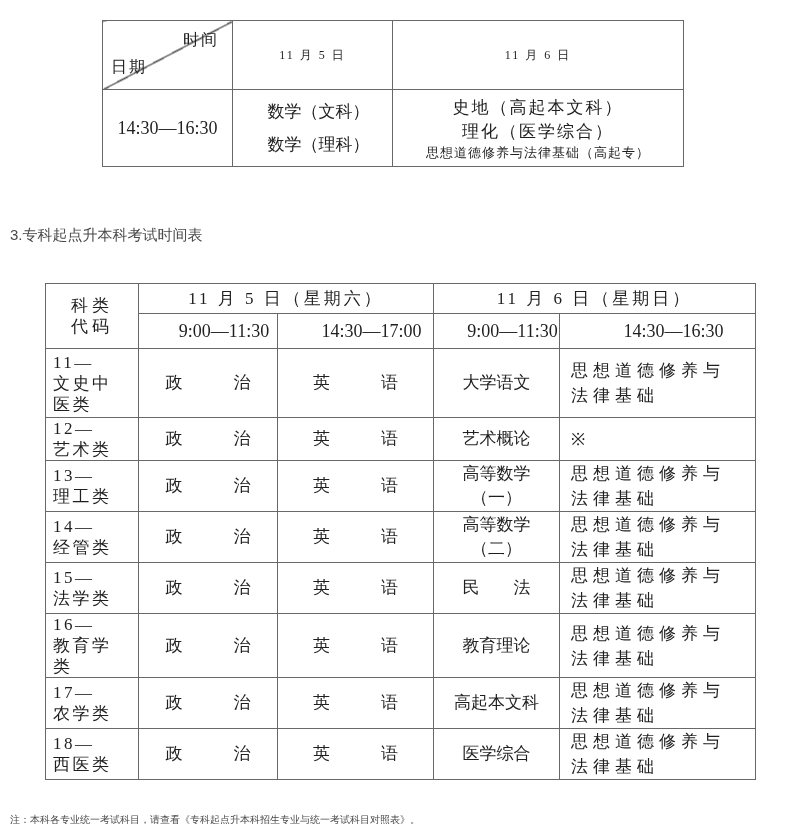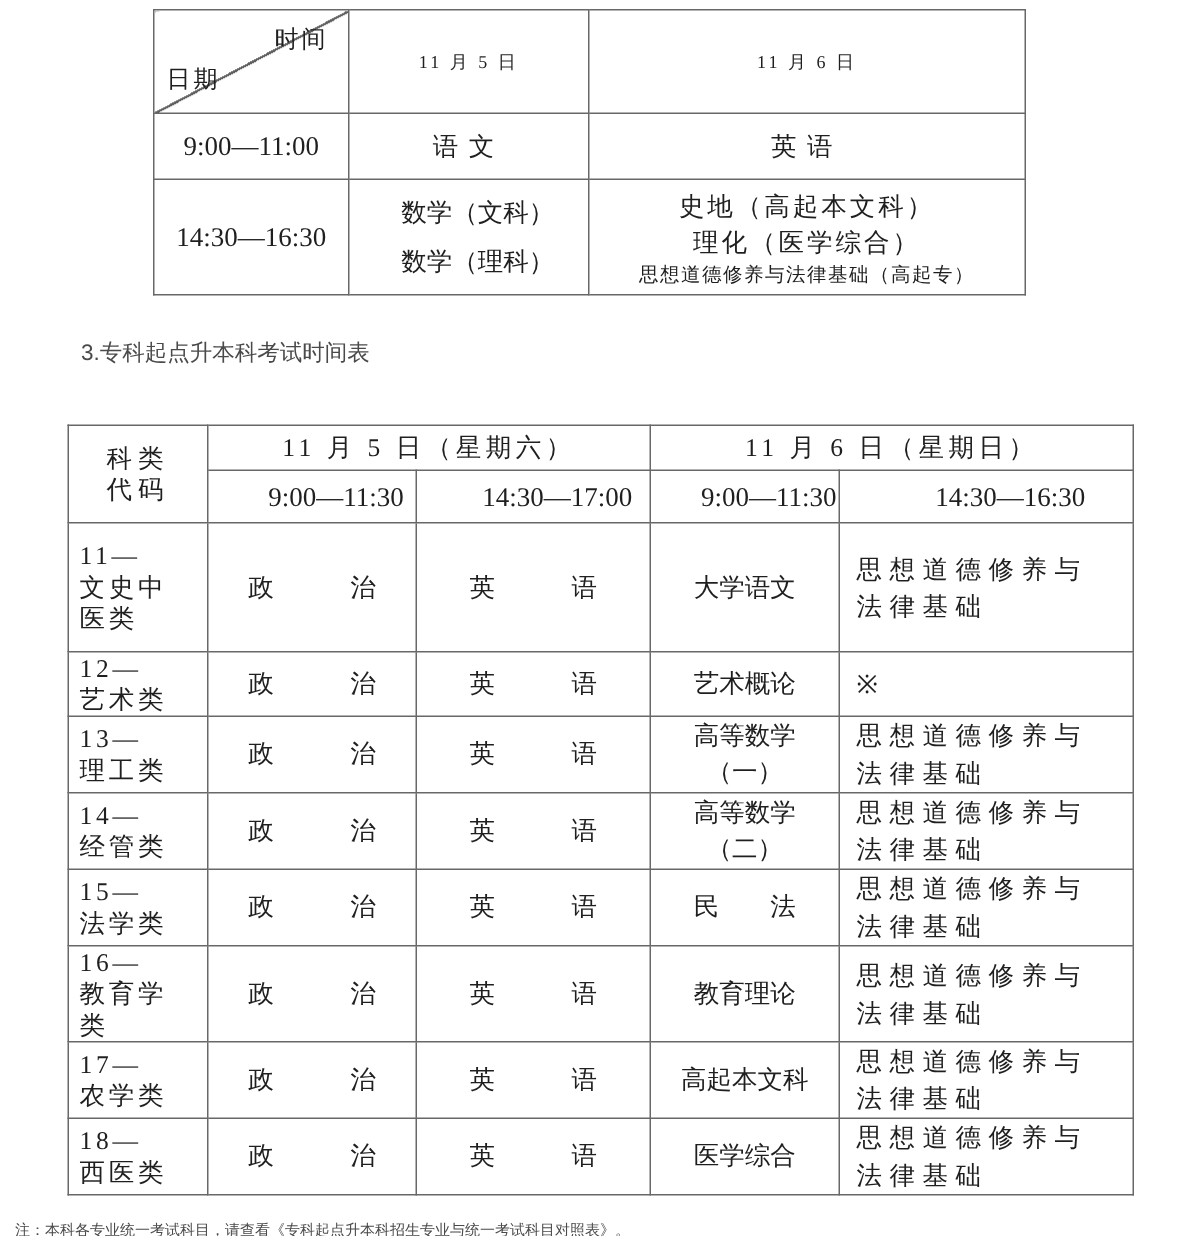--- a/index.html
+++ b/index.html
@@ -23,21 +23,21 @@
   td {
     border: 1.5px solid #686868;
     text-align: center;
     vertical-align: middle;
     padding: 0;
     font-size: 17px;
     color: #1f1f1f;
   }
 
   
-  .t1 { left: 102px; top: 6px; width: 581px; }
+  .t1 { left: 102px; top: 20px; width: 581px; }
   .t1 .c1 { width: 130px; }
   .t1 .c2 { width: 160px; }
   .t1 .c3 { width: 291px; }
   .t1 .hrow  { height: 69px; }
   .t1 .row1  { height: 44px; }
   .t1 .row2  { height: 77px; }
   .t1 .datehead { letter-spacing: 2px; font-size: 12px; }
   .t1 .timecell { font-size: 18px; }
   .t1 .subject  { letter-spacing: 7px; }
   .t1 .mathcell { white-space: pre-line; line-height: 33px; padding-left: 12px; }
@@ -78,34 +78,34 @@
     text-align: left; padding-left: 7px;
     letter-spacing: 2.5px; line-height: 21px;
     white-space: pre-line;
   }
   .t2 .subj   { white-space: pre-line; line-height: 24px; }
   .t2 .lastcol {
     text-align: left; padding-left: 11px; padding-right: 4px;
     letter-spacing: 5px; line-height: 25px;
     white-space: pre-line;
   }
-  .t2 .r11 { height: 86px; }
+  .t2 .r11 { height: 69px; }
   .t2 .r12 { height: 43px; }
   .t2 .r13 { height: 50px; }
   .t2 .r14 { height: 48px; }
   .t2 .r15 { height: 49px; margin-top: 32px; }
   .t2 .r16 { height: 63px; }
   .t2 .r17 { height: 47px; }
   .t2 .r18 { height: 48px; }
 
   
   .heading {
     position: absolute; left: 10px; top: 226px;
     font-family: "Liberation Sans", "DejaVu Sans", sans-serif;
-    font-size: 15px; color: #4a4a4a; margin-left: 44px;
+    font-size: 15px; color: #4a4a4a;
   }
   .footnote {
     position: absolute; left: 10px; top: 813px;
     font-family: "Liberation Sans", "DejaVu Sans", sans-serif;
     font-size: 10px; color: #4a4a4a;
   }
 </style>
 </head>
 <body>
 
@@ -117,25 +117,20 @@
     </colgroup>
   <tbody>
     <tr class="hrow">
       <td class="corner">
         <span class="tr-label">时间</span>
         <span class="bl-label">日期</span>
       </td>
       <td class="datehead">11 月 5 日</td>
       <td class="datehead">11 月 6 日</td>
     </tr>
-    <tr class="row1">
-      <td class="timecell">9:00—11:00</td>
-      <td class="subject">语文</td>
-      <td class="subject">英语</td>
-    </tr>
     <tr class="row2">
       <td class="timecell">14:30—16:30</td>
       <td class="mathcell">数学（文科）
 数学（理科）</td>
       <td>
         <div class="day2main">史地（高起本文科）
 理化（医学综合）</div>
         <div class="day2small">思想道德修养与法律基础（高起专）</div>
       </td>
     </tr>

